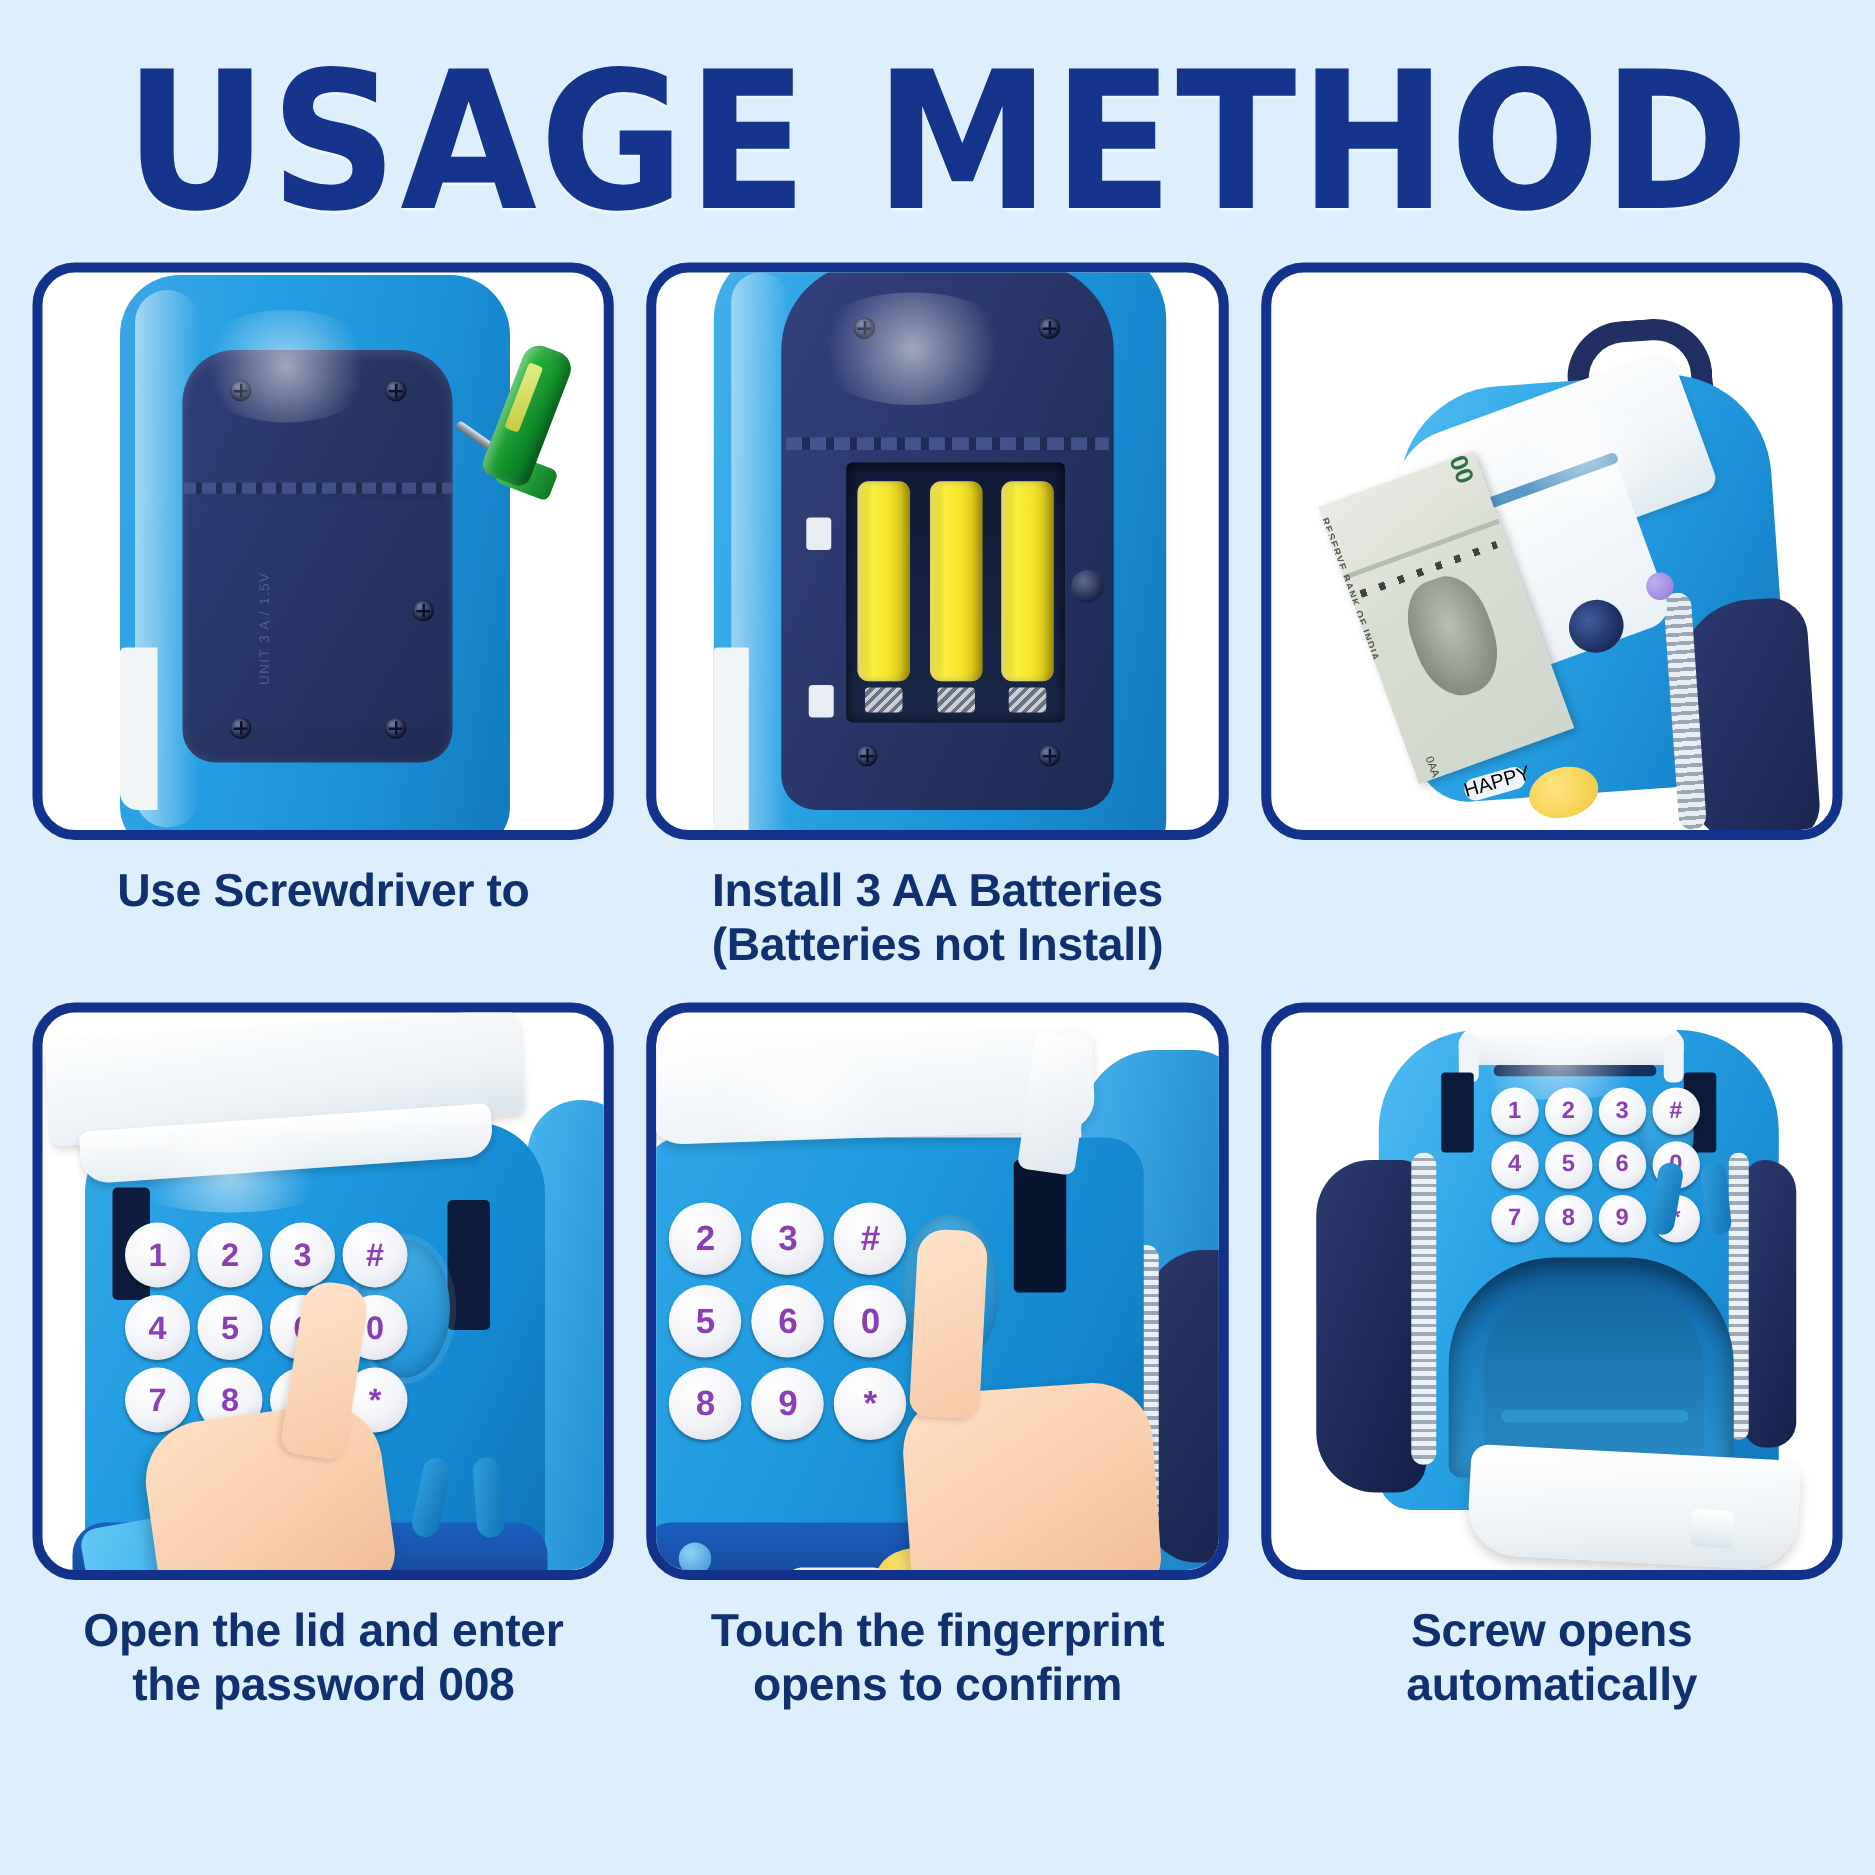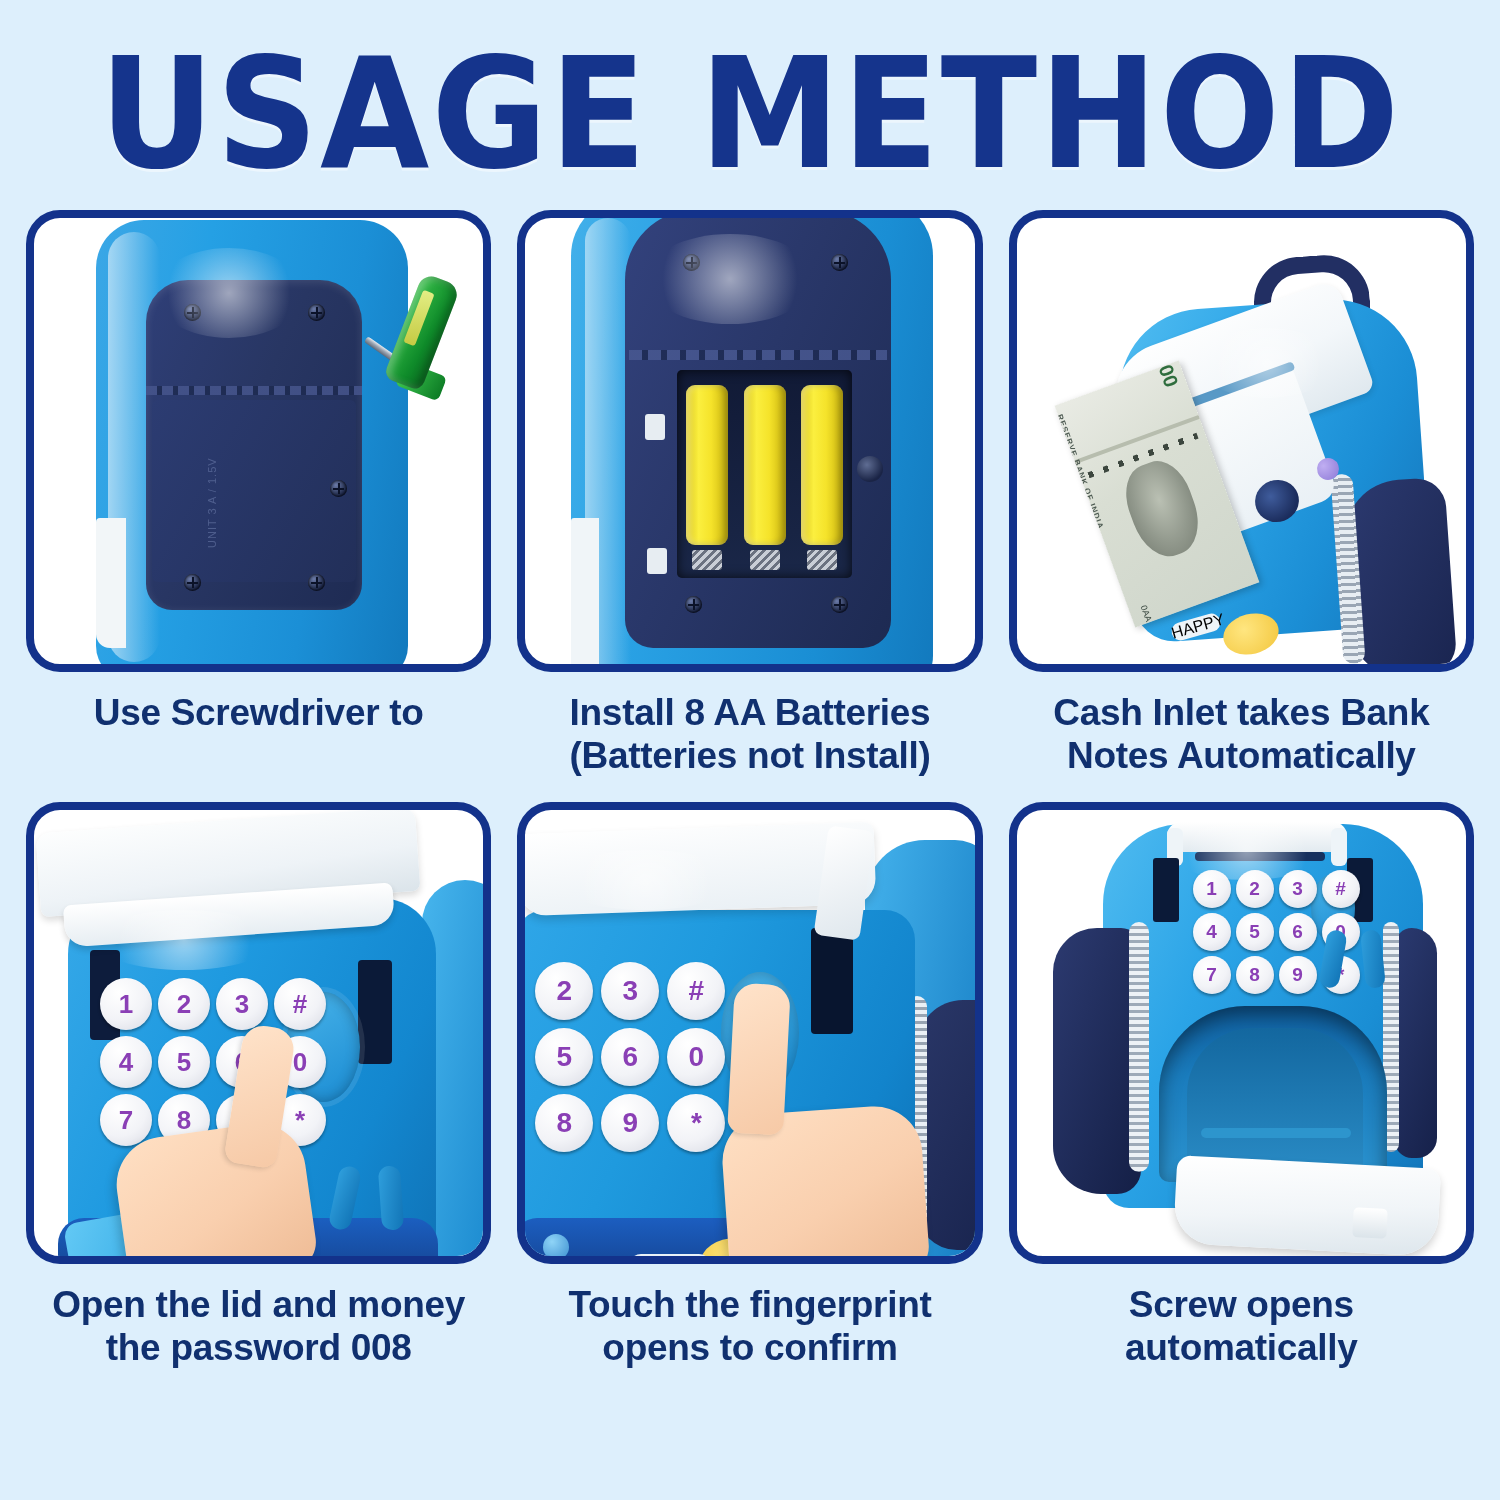--- a/index.html
+++ b/index.html
@@ -549,21 +549,21 @@
         </div>
       </div>
       <div class="p2-knob"></div>
       <div class="screw" style="left:158px;top:36px;"></div>
       <div class="screw" style="left:306px;top:36px;"></div>
       <div class="screw" style="left:160px;top:378px;"></div>
       <div class="screw" style="left:306px;top:378px;"></div>
       <div class="glow" style="left:120px;top:16px;width:170px;height:90px;"></div>
     </div>
     <div class="caption">
-      <div>Install 8 AA Batteries</div>
+      <div>Install 3 AA Batteries</div>
       <div>(Batteries not Install)</div>
     </div>
   </div>
 
   <div class="cell">
     <div class="photo">
       <div class="p3-handle"></div>
       <div class="p3-bag"></div>
       <div class="p3-pocket"></div>
       <div class="p3-zip"></div>
@@ -577,24 +577,20 @@
       <div class="p3-note">
         <div class="note-band"></div>
         <div class="note-dots"></div>
         <div class="note-face"></div>
         <div class="note-rbi">RESERVE BANK OF INDIA</div>
         <div class="note-500">500</div>
         <div class="note-serial">0AA 000000</div>
       </div>
       <div class="glow" style="left:180px;top:110px;width:140px;height:70px;"></div>
     </div>
-    <div class="caption">
-      <div>Cash Inlet takes Bank</div>
-      <div>Notes Automatically</div>
-    </div>
   </div>
 
   <div class="cell">
     <div class="photo">
       <div class="p4-right"></div>
       <div class="p4-body"></div>
       <div class="p4-darkslot-l"></div>
       <div class="p4-darkslot-r"></div>
       <div class="p4-sensor"></div>
 
@@ -623,21 +619,21 @@
       <div class="p4-lidtop"></div>
       <div class="p4-lidlip"></div>
 
       <div class="p4-sleeve"></div>
       <div class="hand" style="left:86px;top:320px;width:190px;height:150px;transform:rotate(-8deg);"></div>
       <div class="finger" style="left:200px;top:216px;width:52px;height:140px;transform:rotate(9deg);"></div>
 
       <div class="glow" style="left:60px;top:100px;width:180px;height:60px;"></div>
     </div>
     <div class="caption">
-      <div>Open the lid and money</div>
+      <div>Open the lid and enter</div>
       <div>the password 008</div>
     </div>
   </div>
 
   <div class="cell">
     <div class="photo">
       <div class="p5-right"></div>
       <div class="p5-pocket"></div>
       <div class="p5-zip"></div>
       <div class="p5-body"></div>

